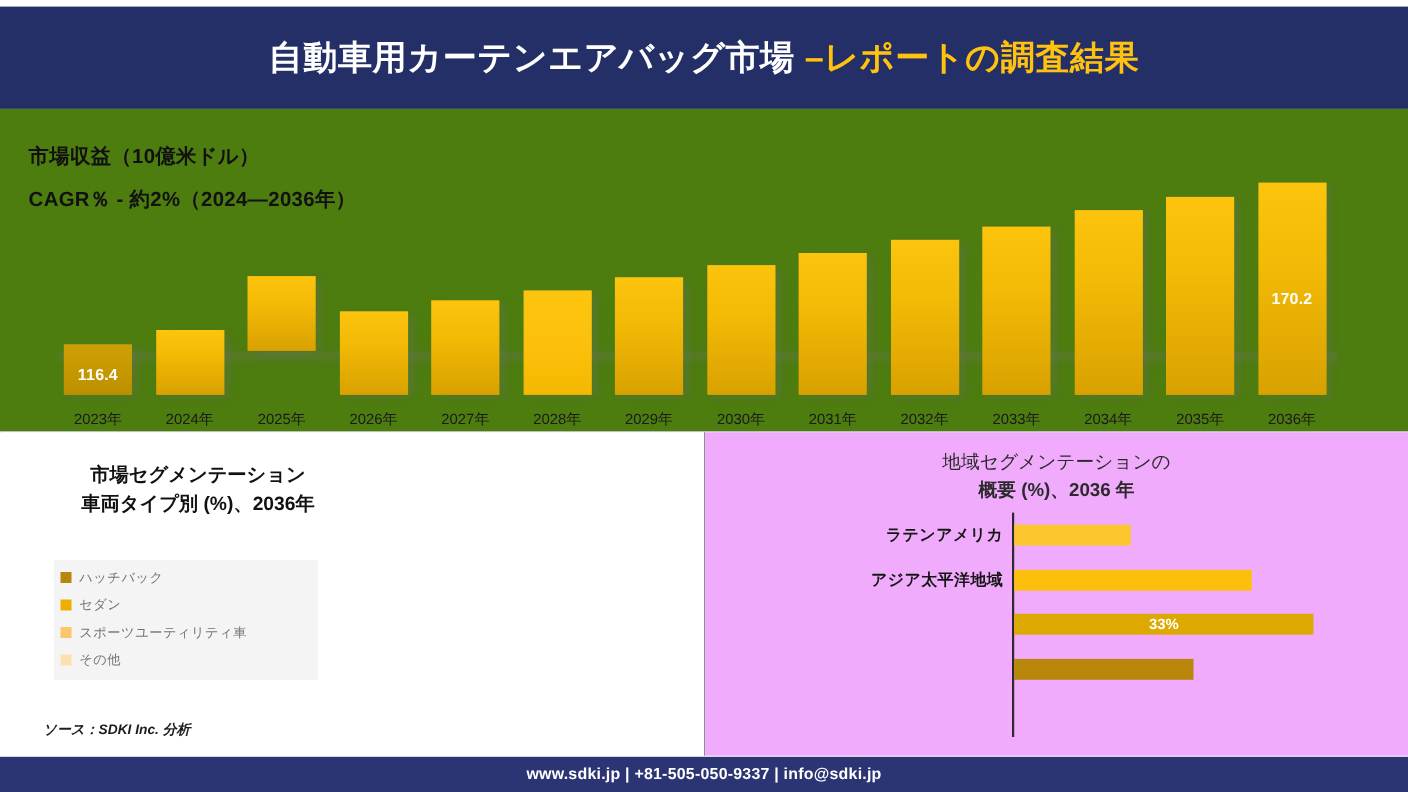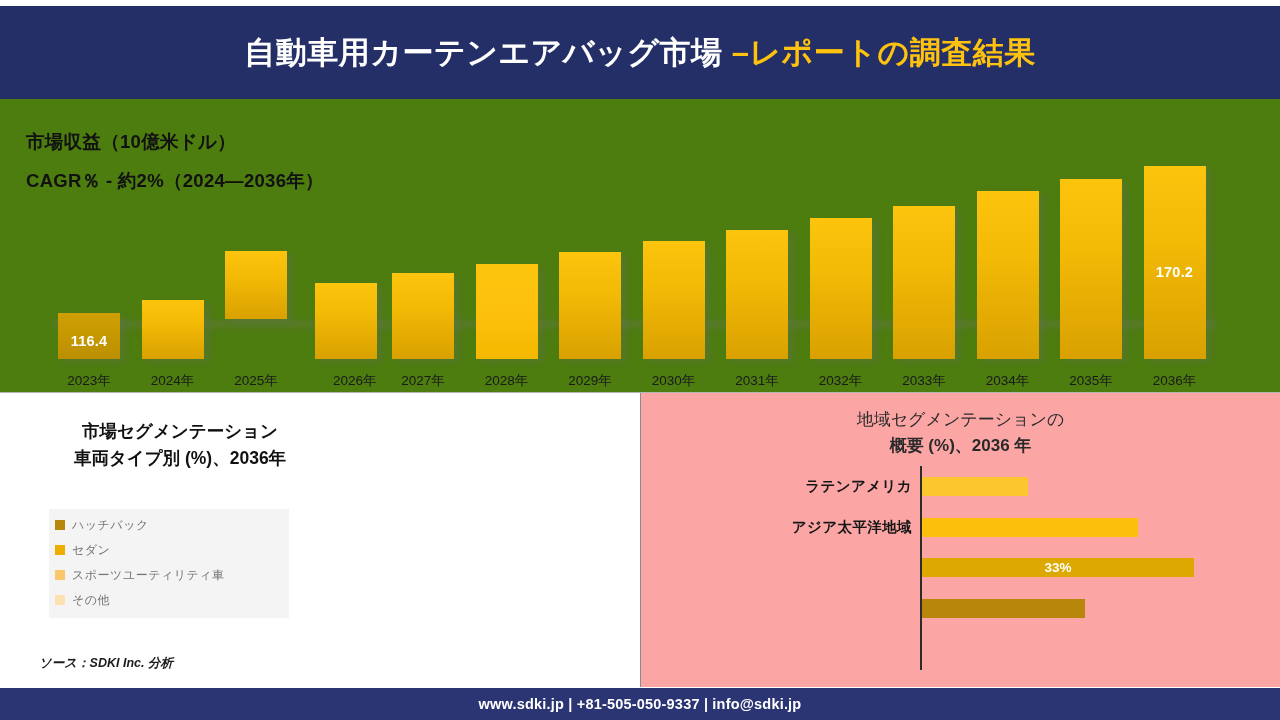--- a/index.html
+++ b/index.html
@@ -196,21 +196,21 @@
     font-size: 17px;
     font-weight: bold;
     color: #ffffff;
   }
 
   
   .panel-right {
     position: absolute;
     left: 641px; top: 393px;
     width: 639px; height: 294px;
-    background: #fca5a5;
+    background: #f0abfc;
   }
   .region-title {
     position: absolute;
     left: 0; top: 14px;
     width: 639px;
     text-align: center;
     font-size: 17px;
     color: #2a2a2a;
     line-height: 1.55;
   }
@@ -302,21 +302,21 @@
             <div class="bar-xlabel">2023年</div>
           </div>
           <div class="bar-col" style="left: 83.5px;">
             <div class="bar-shape" style="height: 59px;"></div>
             <div class="bar-xlabel">2024年</div>
           </div>
           <div class="bar-col" style="left: 167px; gap: 40px;">
             <div class="bar-shape" style="height: 68px;"></div>
             <div class="bar-xlabel">2025年</div>
           </div>
-          <div class="bar-col" style="left: 250.5px; align-items: flex-end;">
+          <div class="bar-col" style="left: 250.5px;">
             <div class="bar-shape" style="height: 76px;"></div>
             <div class="bar-xlabel">2026年</div>
           </div>
           <div class="bar-col" style="left: 334px;">
             <div class="bar-shape" style="height: 86px;"></div>
             <div class="bar-xlabel">2027年</div>
           </div>
           <div class="bar-col bright" style="left: 417.5px;">
             <div class="bar-shape" style="height: 95px;"></div>
             <div class="bar-xlabel">2028年</div>

